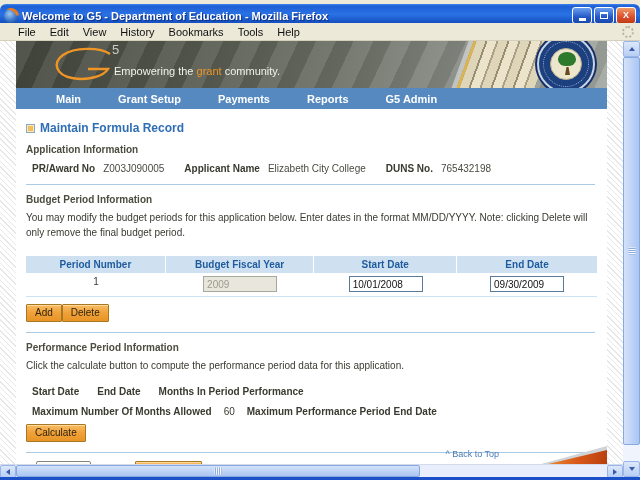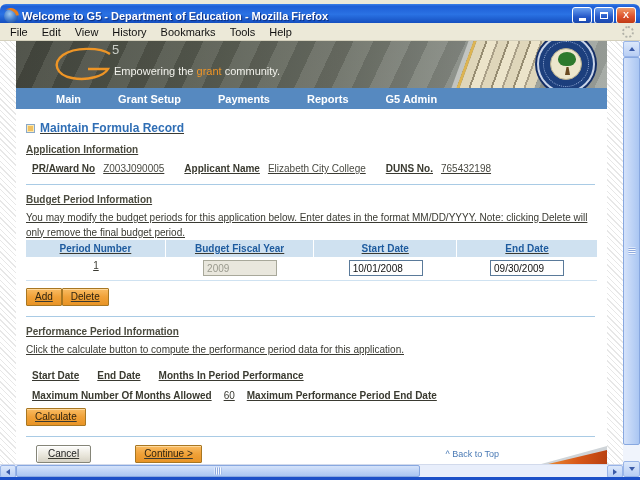--- a/index.html
+++ b/index.html
@@ -25,21 +25,21 @@
   .winbtn { width:20px; height:17px; border:1px solid #fff; border-radius:3px;
     display:flex; align-items:center; justify-content:center;
     color:#fff; font-size:9px; font-weight:bold; line-height:1; cursor:default;
     background:linear-gradient(180deg,#6aa0f0,#2558c8 60%,#1a48ac); }
   .winbtn.close { background:linear-gradient(180deg,#f09a66,#dd5430 55%,#c03a14); }
   .min-glyph { display:block; width:7px; height:3px; background:#fff; margin-top:7px; }
   .max-glyph { display:block; width:8px; height:7px; border:1px solid #fff; border-top-width:2px; }
 
   
   .menubar { position:absolute; top:23px; left:0; right:0; height:18px; background:#ece9d8;
-    border-bottom:1px solid #d4d0bc; display:flex; align-items:center; font-size:11px; color:#111; padding-left:3px; }
+    border-bottom:1px solid #d4d0bc; display:flex; align-items:center; font-size:11px; color:#111; padding-left:11px; }
   .menu-item { padding:1px 7px; cursor:default; }
   .throbber { margin-left:auto; margin-right:6px; width:12px; height:12px; border-radius:50%;
     border:2px dotted #b2b2a8; }
 
   
   .viewport { position:absolute; top:41px; left:0; right:0; bottom:3px;
     background:repeating-linear-gradient(45deg,#ffffff 0px,#ffffff 3px,#e7e7e7 3px,#e7e7e7 4px); }
   .content { position:absolute; left:16px; top:0; width:591px; height:calc(100% - 13px);
     background:#fff; overflow:hidden; }
 
@@ -64,34 +64,34 @@
     background:#2d7a2d; border-radius:50% 50% 45% 45%; }
   .tree-trunk { position:absolute; left:14px; bottom:4px; width:5px; height:8px; background:#6a4a20;
     clip-path:polygon(30% 0,70% 0,100% 100%,0 100%); }
 
   
   .navbar { height:21px; background:#5689c0; display:flex; align-items:center;
     color:#fff; font-weight:bold; font-size:11px; padding-left:40px; gap:37px; }
   .nav-item { cursor:pointer; white-space:nowrap; }
 
   
-  .page-body { position:relative; height:355px; padding:0 8px; font-size:10px; color:#3a3a32;text-decoration:underline; }
+  .page-body { position:relative; height:355px; padding:0 8px; font-size:10px; color:#3a3a32; }
   .ptitle-row { display:flex; align-items:center; gap:5px; padding-top:12px; margin-left:2px; }
   .ptitle-icon { width:9px; height:9px; border:1px solid #8aa8c8; background:#f0c060;
     box-shadow:inset 0 0 0 1px #fce8b0; }
   .ptitle { color:#2f6eb5; font-weight:bold; font-size:12px; }
   h2.sect { font-size:10px; font-weight:bold; color:#4c4c40; margin:9px 0 0 2px; }
   .fields-row { display:flex; align-items:flex-end; margin:8px 0 0 8px; }
   .flabel { font-weight:bold; color:#3a3a30; margin-right:8px; }
   .fvalue { color:#4a4a42; margin-right:20px; }
   hr.div { border:0; border-top:1px solid #a9cbe5; margin:10px 4px 0 2px; }
   p.instr { margin:6px 0 0 2px; line-height:1.45; }
 
   
-  .ftable { margin:0 2px 0 2px; }
+  .ftable { margin:16px 2px 0 2px; }
   .ftable-head { display:grid; grid-template-columns:24.5% 26% 25% 24.5%; }
   .fth { background:#cfe1f0; color:#1e5b9e; font-weight:bold; text-align:center;
     padding:3px 0; border-right:1px solid #fff; }
   .fth:last-child { border-right:none; }
   .ftable-row { display:grid; grid-template-columns:24.5% 26% 25% 24.5%;
     border-bottom:1px solid #cfe2f1; margin-top:1px; }
   .ftd { text-align:center; padding:2px 0 4px; }
   .ftd input { width:74px; height:16px; font-family:"Liberation Sans", sans-serif; font-size:10px;
     padding:1px 3px; border:1px solid #5a7a9a; background:#fff; color:#111; }
   .ftd input.disabled { background:#e9e7dd; color:#9a9a8e; border:1px solid #a8a89a; }

